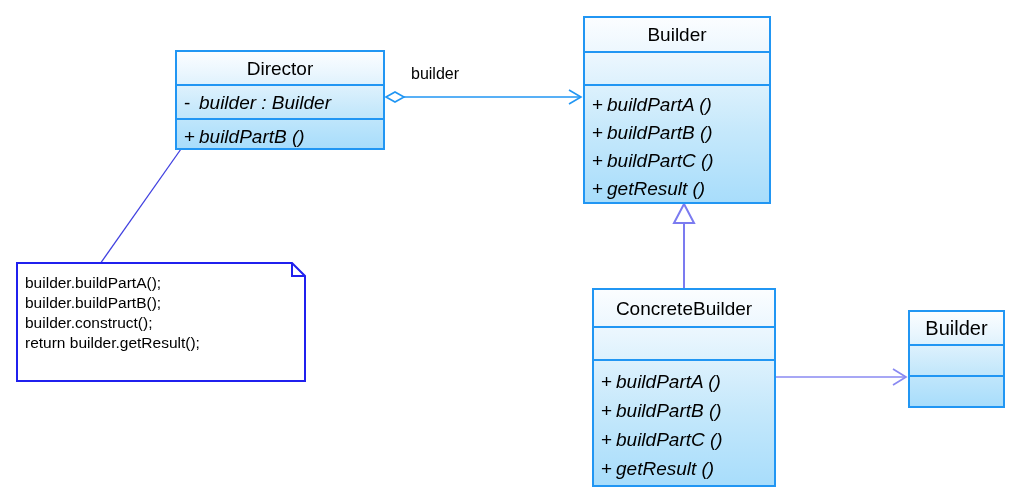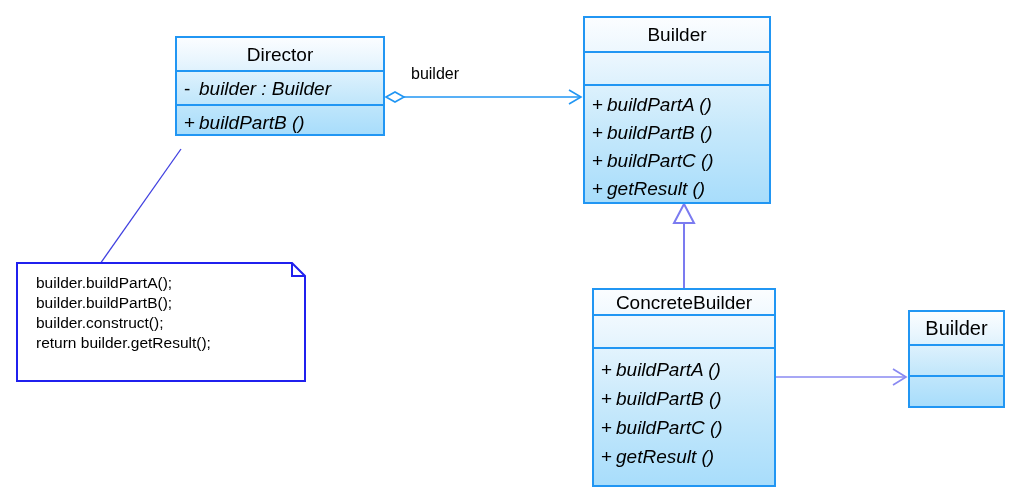--- a/index.html
+++ b/index.html
@@ -87,21 +87,21 @@
     background: #ffffff;
     color: #000000;
   }
   .uml-note .note-shape {
     position: absolute;
     left: 0; top: 0;
     width: 100%; height: 100%;
   }
   .uml-note .note-text {
     position: relative;
-    padding: 11px 10px 8px 20px;
+    padding: 11px 10px 8px 9px;
     font-size: 15.5px;
     line-height: 20px;
     white-space: nowrap;
   }
 
   
   .edge-label {
     position: absolute;
     font-size: 16px;
     line-height: 1;
@@ -132,21 +132,21 @@
     <g>
       <line x1="776" y1="377" x2="906" y2="377" stroke="#8a8af2" stroke-width="1.7"></line>
       <polyline points="893,369 906,377 893,385" fill="none" stroke="#8a8af2" stroke-width="1.7"></polyline>
     </g>
 
     <g>
       <line x1="19" y1="379" x2="181" y2="149" stroke="#4040e0" stroke-width="1.3"></line>
     </g>
   </svg>
 
-  <div class="uml-class" id="cls-director" style="left:175px; top:36px; width:210px; height:100px;">
+  <div class="uml-class" id="cls-director" style="left:175px; top:50px; width:210px; height:100px;">
     <div class="compartment class-title" style="height:32px;">Director</div>
     <div class="compartment attr-row" style="height:34px;">
       <span class="sign">-</span>
       <span class="member-name">builder  :  Builder</span>
     </div>
     <div class="compartment op-row" style="height:34px;">
       <span class="sign">+</span>
       <span class="member-name">buildPartB ()</span>
     </div>
   </div>
@@ -168,21 +168,21 @@
         <span class="member-name">buildPartC ()</span>
       </div>
       <div class="op-row" style="height:28px;">
         <span class="sign">+</span>
         <span class="member-name">getResult ()</span>
       </div>
     </div>
   </div>
 
   <div class="uml-class" id="cls-concretebuilder" style="left:592px; top:288px; width:184px; height:199px;">
-    <div class="compartment class-title" style="height:24px;">ConcreteBuilder</div>
+    <div class="compartment class-title" style="height:36px;">ConcreteBuilder</div>
     <div class="compartment empty" style="height:33px;"></div>
     <div class="compartment" style="height:126px; padding-top:6px;">
       <div class="op-row" style="height:29px;">
         <span class="sign">+</span>
         <span class="member-name">buildPartA ()</span>
       </div>
       <div class="op-row" style="height:29px;">
         <span class="sign">+</span>
         <span class="member-name">buildPartB ()</span>
       </div>

